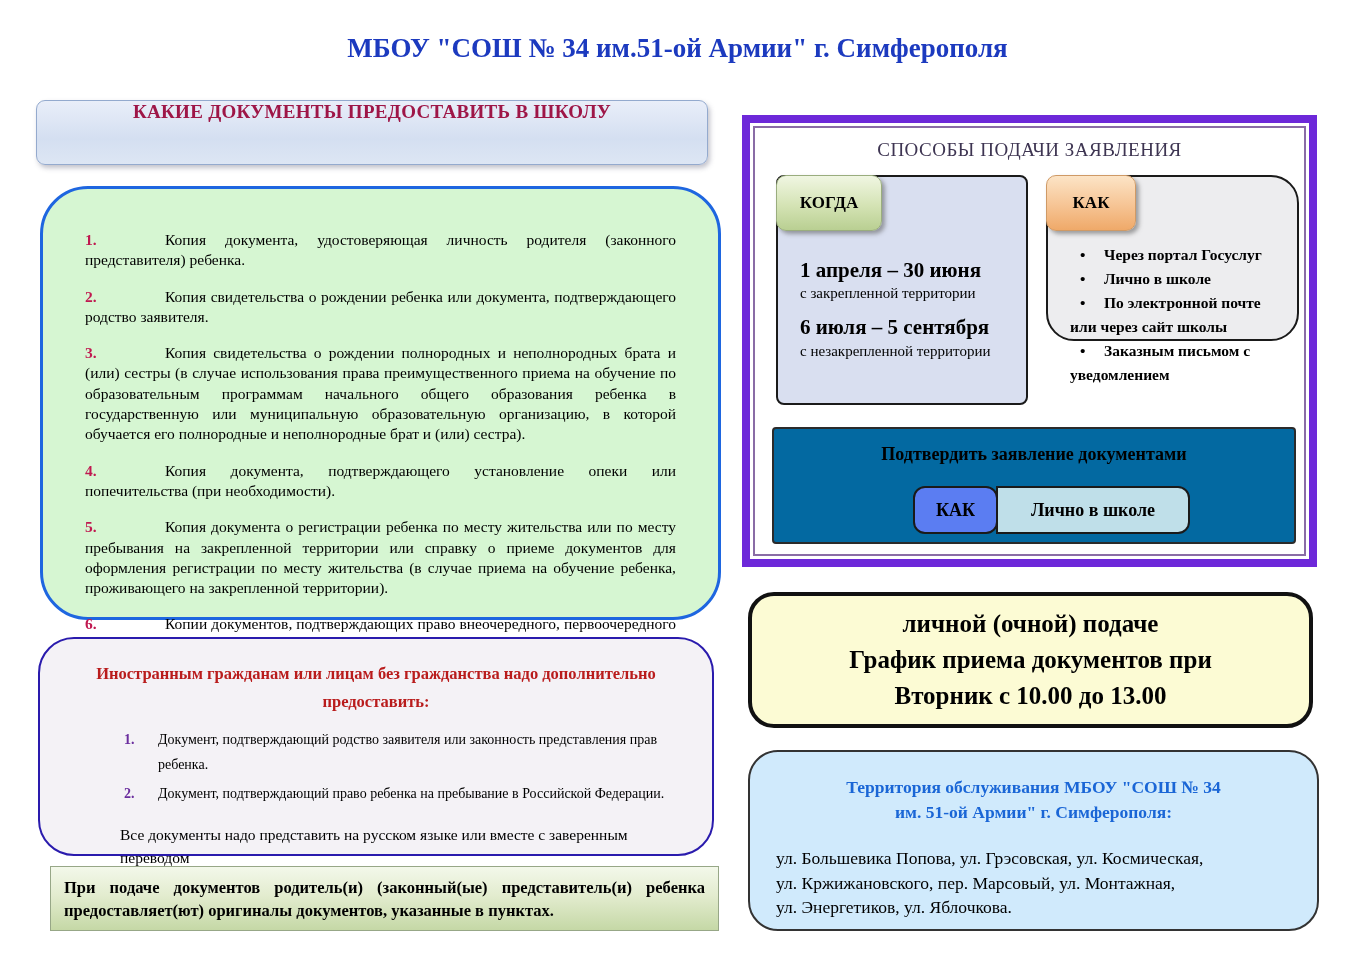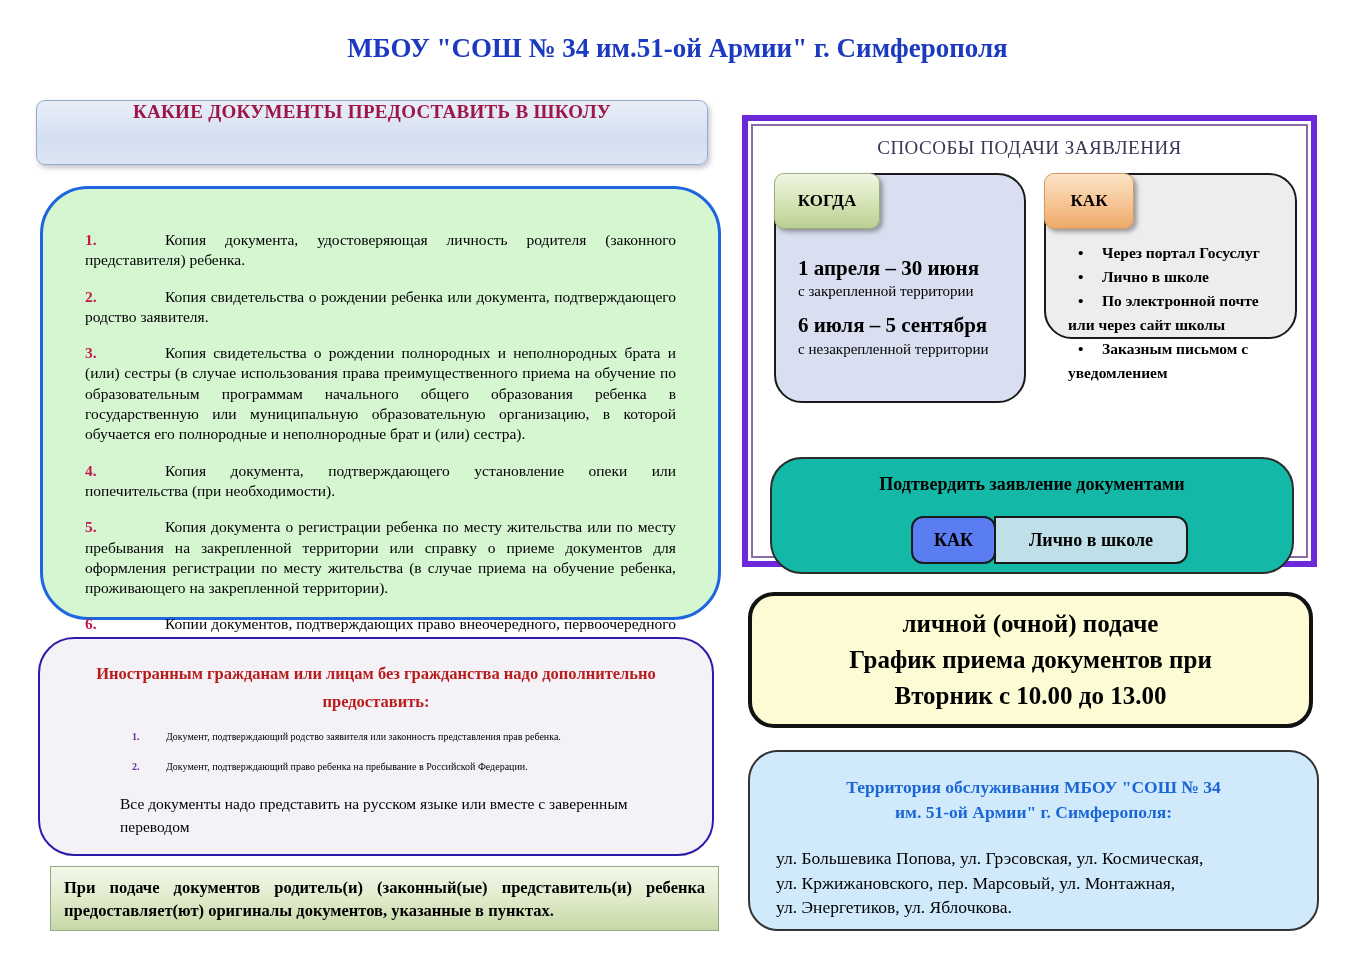--- a/index.html
+++ b/index.html
@@ -30,42 +30,42 @@
   .doc-num{display:inline-block;width:80px;color:#c01950;font-weight:bold;}
   .foreign-box{
     position:absolute;left:38px;top:637px;width:676px;height:219px;box-sizing:border-box;
     background:#f4f2f6;border:2.5px solid #2a1bad;border-radius:36px;
     padding:21px 34px 10px 34px;
   }
   .foreign-title{
     margin:0;text-align:center;color:#b91c1c;font-weight:bold;font-size:16.5px;line-height:1.7;
   }
   .foreign-list{margin:12px 0 0 0;padding-left:46px;}
-  .f-item{margin:12px;padding-left:34px;font-size:10px;line-height:1.78;}
+  .f-item{margin:4px;padding-left:34px;font-size:14px;line-height:1.78;}
   .f-num{display:inline-block;width:34px;margin-left:-34px;color:#6a2d9e;font-weight:bold;}
   .foreign-note{margin:16px 0 0 0;padding-left:46px;font-size:15.5px;line-height:1.5;}
   .originals-box{
     position:absolute;left:50px;top:866px;width:669px;height:65px;box-sizing:border-box;
     background:linear-gradient(180deg,#f3f8ea 0%,#e3eccf 45%,#c5d8a6 100%);
     border:1px solid #97a787;padding:9px 13px;
     font-weight:bold;font-size:16.5px;line-height:1.42;text-align:justify;
   }
   
   .methods-outer{
     position:absolute;left:742px;top:115px;width:575px;height:452px;box-sizing:border-box;
-    border:6px solid #6d28d9;background:#fff;
+    border:8px solid #6d28d9;background:#fff;
   }
   .methods-inner{position:absolute;inset:3px;border:2px solid #8a6ca6;pointer-events:none;}
   .m-title{
     position:absolute;top:16px;left:0;width:100%;text-align:center;
     color:#3e3552;font-size:19px;letter-spacing:.5px;
   }
   .when-box{
     position:absolute;left:26px;top:52px;width:252px;height:230px;box-sizing:border-box;
-    background:#d9dff0;border:2px solid #1a1a1a;border-radius:28px;
+    background:#d9dff0;border:2px solid #1a1a1a;border-radius:8px;
   }
   .how-box{
     position:absolute;left:296px;top:52px;width:253px;height:166px;box-sizing:border-box;
     background:#ededef;border:2px solid #1a1a1a;border-radius:28px;
   }
   .tab{
     position:absolute;display:flex;align-items:center;justify-content:center;
     font-weight:bold;font-size:17px;border-radius:10px;
     box-shadow:3px 3px 4px rgba(90,90,90,.55);z-index:3;
   }
@@ -80,21 +80,21 @@
     border:1px solid #cf9a66;
   }
   .when-content{padding:80px 10px 0 22px;}
   .when-period{margin:0;font-weight:bold;font-size:21px;line-height:1.25;}
   .when-note{margin:2px 0 12px 0;font-size:15px;}
   .how-content{padding:66px 14px 0 22px;}
   .how-item{margin:0;font-size:15.5px;font-weight:bold;line-height:1.55;}
   .blt{display:inline-block;width:34px;text-indent:10px;}
   .confirm-box{
     position:absolute;left:22px;top:304px;width:524px;height:117px;box-sizing:border-box;
-    background:#14b8a6;border:2px solid #2b2b2b;border-radius:32px;margin-top:32px;
+    background:#0369a1;border:2px solid #2b2b2b;border-radius:4px;
   }
   .confirm-title{margin:15px 0 0 0;text-align:center;font-weight:bold;font-size:18px;}
   .kak-btn{
     position:absolute;left:139px;top:57px;width:85px;height:48px;box-sizing:border-box;
     background:#5b7df2;border:2px solid #1a1a1a;border-radius:12px;z-index:2;
     display:flex;align-items:center;justify-content:center;font-weight:bold;font-size:18px;
   }
   .lichno-box{
     position:absolute;left:222px;top:57px;width:194px;height:48px;box-sizing:border-box;
     background:#bfdfe9;border:2px solid #1a1a1a;border-radius:0 12px 12px 0;z-index:1;

